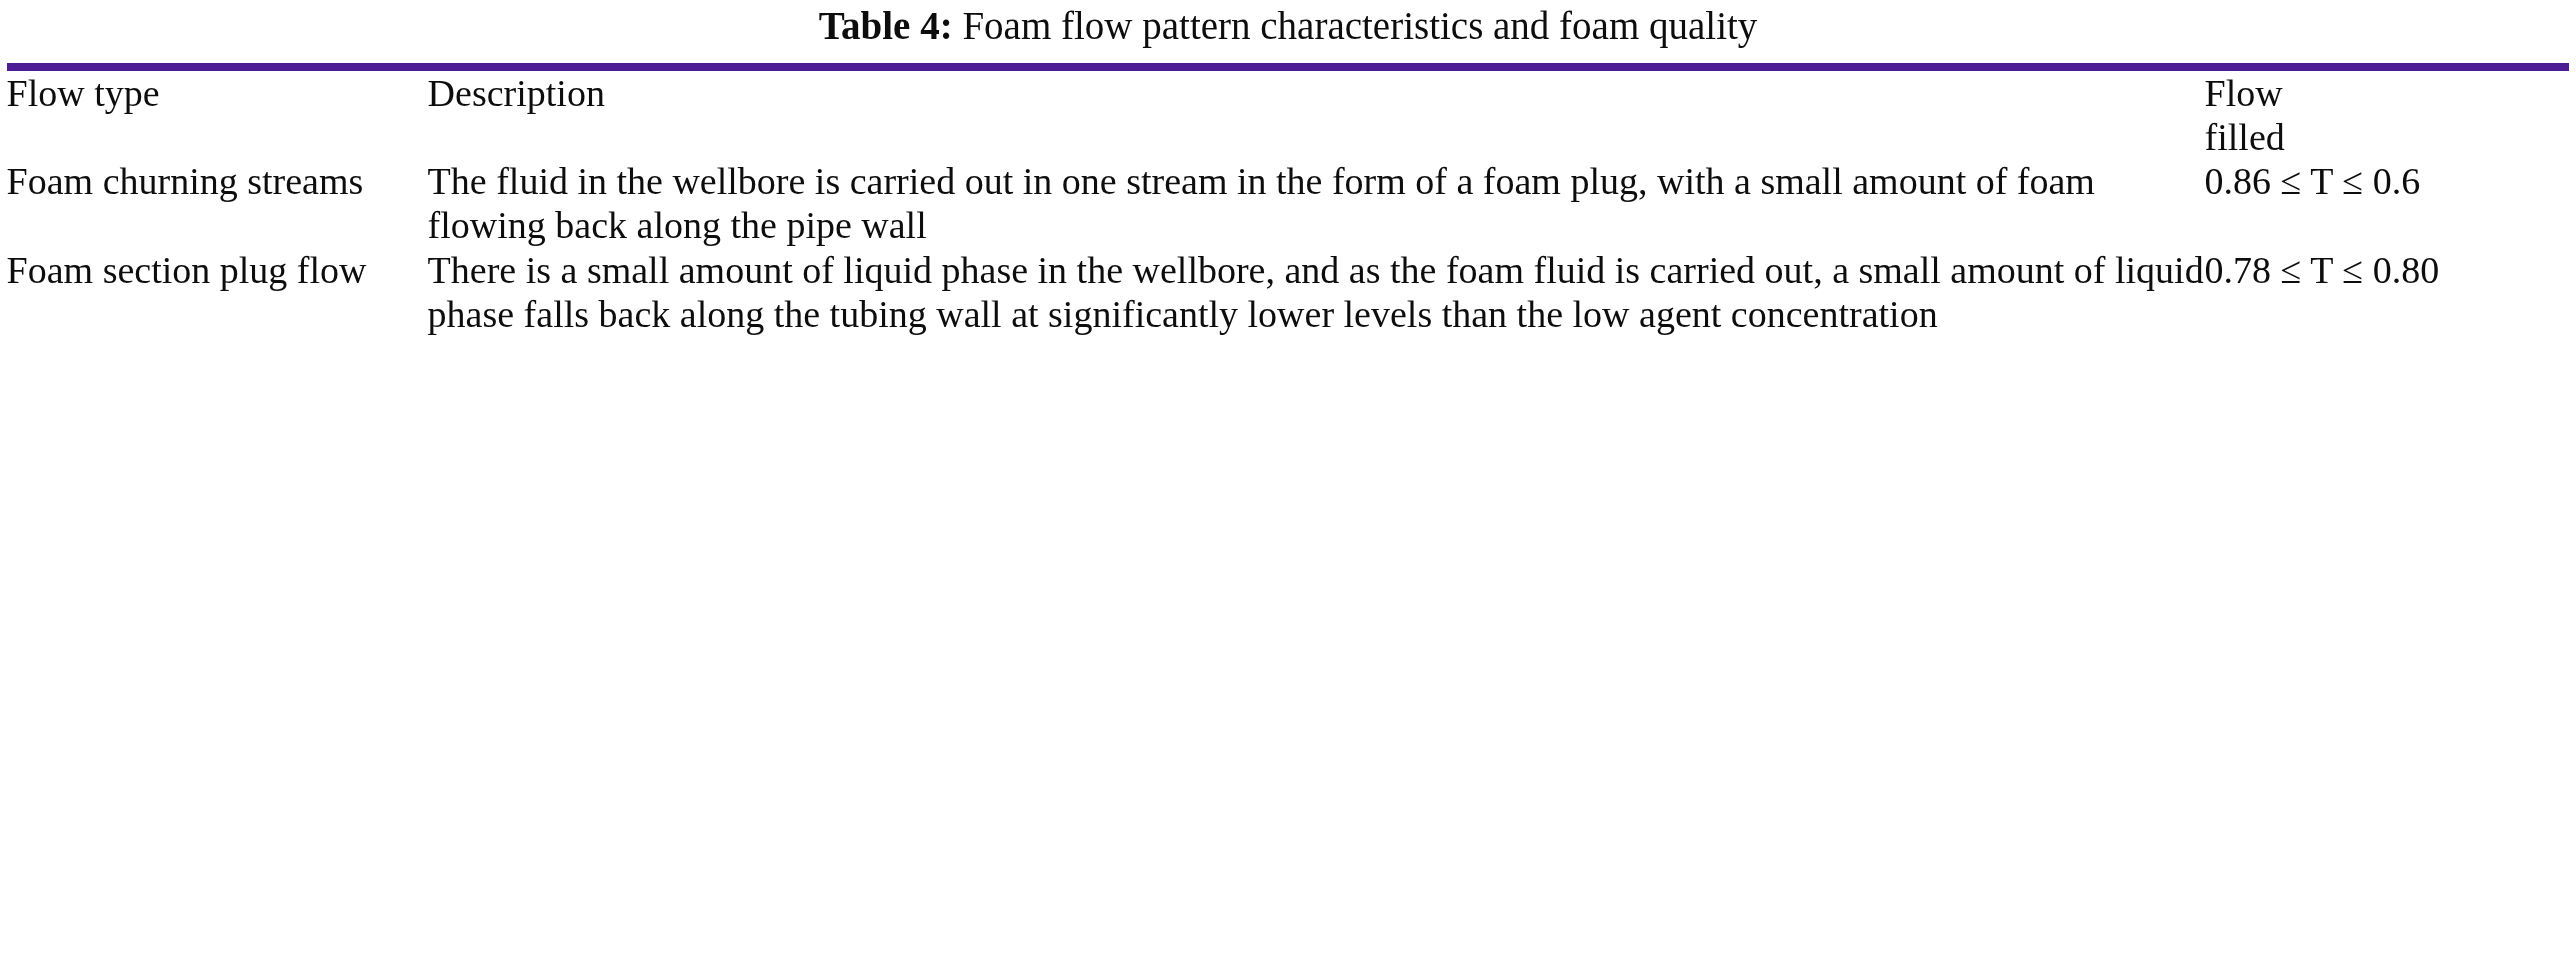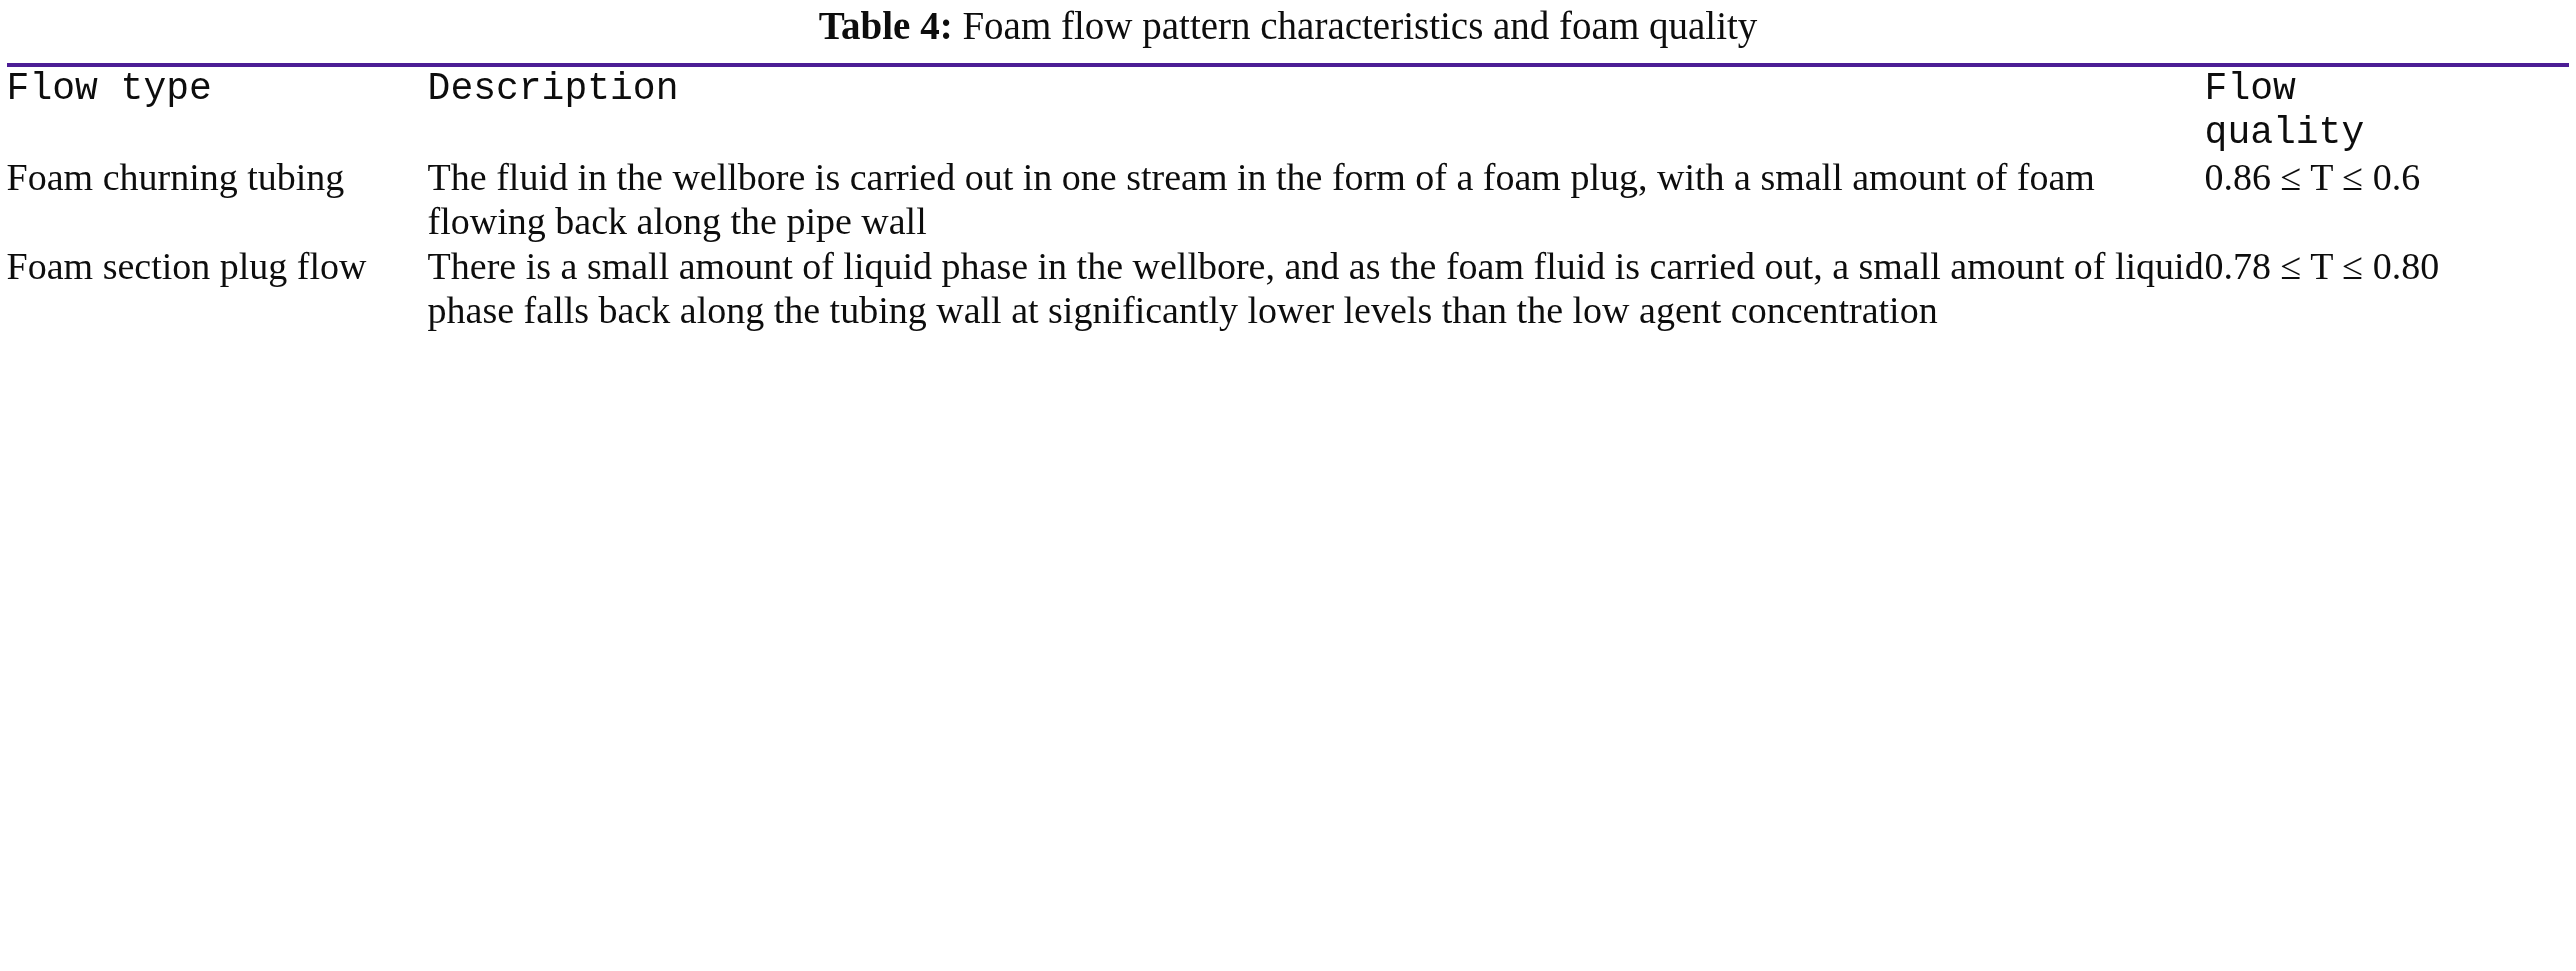--- a/index.html
+++ b/index.html
@@ -41,22 +41,21 @@
     table-layout: fixed;
     font-size: 38px;
   }
   table.tbl td, table.tbl th {
     vertical-align: top;
     text-align: left;
     font-weight: normal;
     padding: 0;
   }
   .rule-top td {
-    border-top: 4px solid #4c1d95;
-    font-family: Liberation Mono, monospace;
+    border-top: 8px solid #4c1d95;
   }
   .rule-mid td {
     border-top: 2.6px solid #000;
   }
   .rule-bot td {
     border-top: 3.3px solid #000;
   }
   thead td {
     padding-top: 17px;
     padding-bottom: 20px;
@@ -87,27 +86,27 @@
       <col class="col-type">
       <col class="col-desc">
       <col class="col-qual">
     </colgroup>
     <thead>
       <tr class="rule-top">
         <td class="col-type">Flow type</td>
         <td class="col-desc">Description</td>
         <td class="col-qual">
           <div>Flow</div>
-          <div>quality</div>
+          <div>filled</div>
         </td>
       </tr>
     </thead>
     <tbody>
       <tr>
-        <td class="col-type">Foam churning tubing</td>
+        <td class="col-type">Foam churning streams</td>
         <td class="col-desc">The fluid in the wellbore is carried out in one stream in the form of a foam plug, with a small amount of foam flowing back along the pipe wall</td>
         <td class="col-qual">0.86 ≤ T ≤ 0.6</td>
       </tr>
       <tr>
         <td class="col-type">Foam section plug flow</td>
         <td class="col-desc">There is a small amount of liquid phase in the wellbore, and as the foam fluid is carried out, a small amount of liquid phase falls back along the tubing wall at significantly lower levels than the low agent concentration</td>
         <td class="col-qual">0.78 ≤ T ≤ 0.80</td>
       </tr>
       <tr class="rule-bot spacer-row">
         <td></td>

